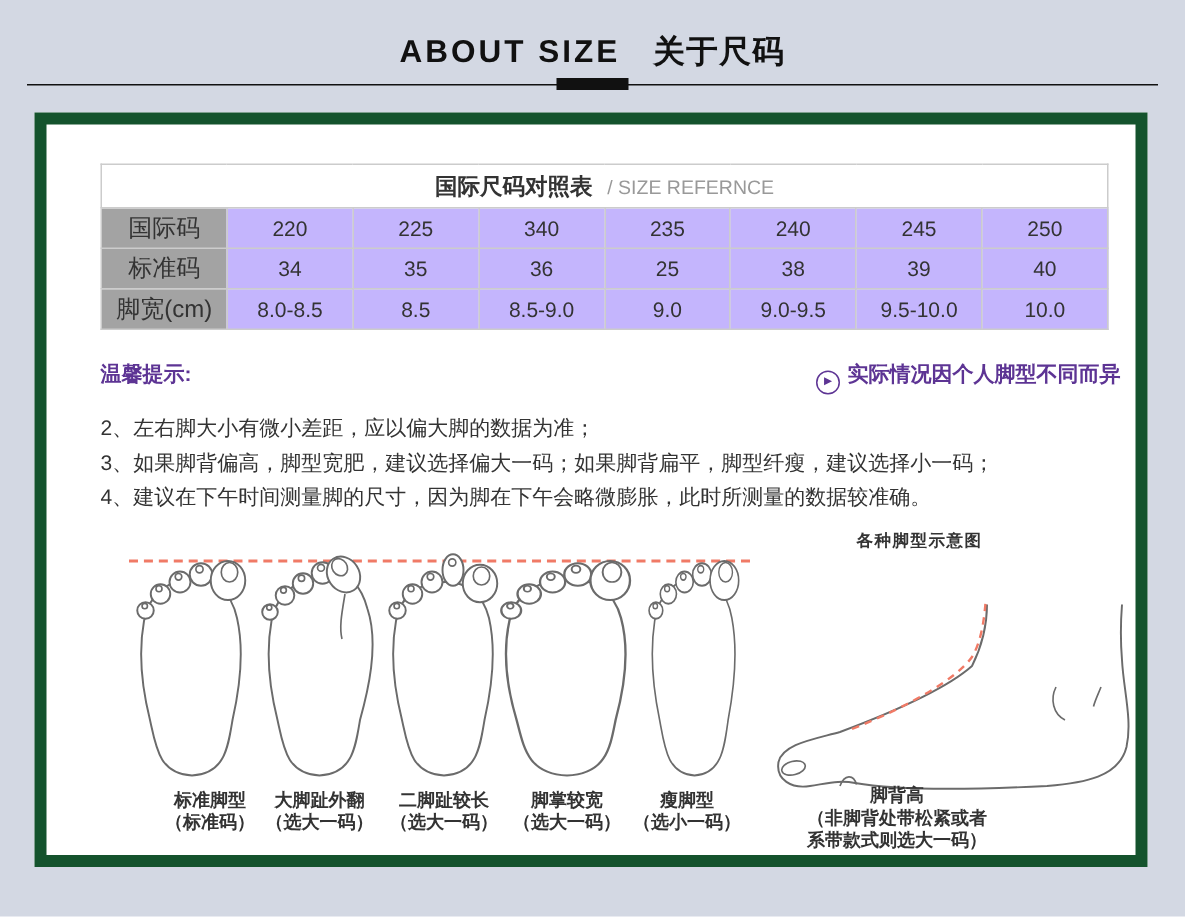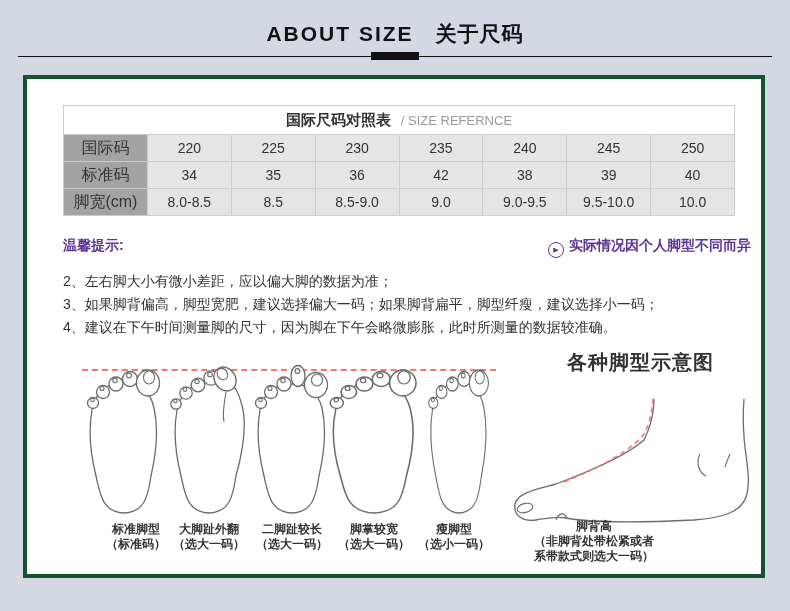--- a/index.html
+++ b/index.html
@@ -18,29 +18,29 @@
     text-align:center;font-size:21px;color:#111;
     letter-spacing:1px;white-space:nowrap;
   }
   .hdr-title .en{font-weight:600;margin-right:22px;letter-spacing:2px;}
   .hdr-title .zh{font-weight:bold;}
   .hdr-rule{position:absolute;left:18px;right:18px;top:56px;height:1px;background:#111;}
   .hdr-bar{position:absolute;left:371px;top:52px;width:48px;height:8px;background:#111;}
   
   .panel{
     position:absolute;left:23px;top:75px;width:742px;height:503px;
-    background:#fff;border:4px solid #14532d;box-sizing:border-box;
+    background:#fff;border:8px solid #14532d;box-sizing:border-box;
   }
   
   table.size{
     position:absolute;left:36px;top:26px;width:672px;
     border-collapse:collapse;table-layout:fixed;
     font-size:14px;color:#333;
   }
-  table.size td{border:1px solid #ccc;text-align:center;height:26px;background:#e5e5e5;padding:0 2px;}
+  table.size td{border:1px solid #ccc;text-align:center;height:26px;background:#c4b5fd;padding:0 2px;}
   table.size td.lbl{background:#a3a3a3;width:111px;font-size:16px;}
   table.size td.ttl{height:28px;background:#fff;}
   .tbl-title-zh{font-weight:bold;font-size:15px;color:#333;}
   .tbl-title-en{font-size:13px;color:#999;margin-left:6px;}
   
   .tips-heading{
     position:absolute;left:36px;top:158px;
     font-size:14px;font-weight:bold;color:#5d3494;
   }
   .tips-note{
@@ -50,21 +50,21 @@
   .note-icon{
     display:inline-block;width:14px;height:14px;line-height:13px;
     border:1px solid #5d3494;border-radius:50%;
     font-size:7px;text-align:center;vertical-align:-2px;margin-right:5px;color:#5d3494;
   }
   .tips-list{position:absolute;left:36px;top:191px;font-size:14px;color:#333;line-height:23px;}
   .tips-list div{white-space:nowrap;}
   
   .diagram-heading{
     position:absolute;left:540px;top:270px;
-    font-size:20px;font-weight:bold;color:#333;letter-spacing:1px;
+    font-size:11px;font-weight:bold;color:#333;letter-spacing:1px;
   }
   .diagram{position:absolute;left:0;top:285px;width:742px;height:216px;}
   .red-line{
     position:absolute;left:55px;top:5px;width:414px;height:0;
     border-top:2px dashed #f07a66;
   }
   .foot{position:absolute;top:0;}
   .foot-side{position:absolute;}
   .flabel{
     position:absolute;top:158px;width:110px;
@@ -96,32 +96,32 @@
           <tr>
         <td class="ttl" colspan="8">
           <span class="tbl-title-zh">国际尺码对照表</span>
           <span class="tbl-title-en">/ SIZE REFERNCE</span>
         </td>
       </tr>
       <tr>
         <td class="lbl">国际码</td>
         <td>220</td>
         <td>225</td>
-        <td>230</td>
+        <td>340</td>
         <td>235</td>
         <td>240</td>
         <td>245</td>
         <td>250</td>
       </tr>
       <tr>
         <td class="lbl">标准码</td>
         <td>34</td>
         <td>35</td>
         <td>36</td>
-        <td>42</td>
+        <td>25</td>
         <td>38</td>
         <td>39</td>
         <td>40</td>
       </tr>
       <tr>
         <td class="lbl">脚宽(cm)</td>
         <td>8.0-8.5</td>
         <td>8.5</td>
         <td>8.5-9.0</td>
         <td>9.0</td>

